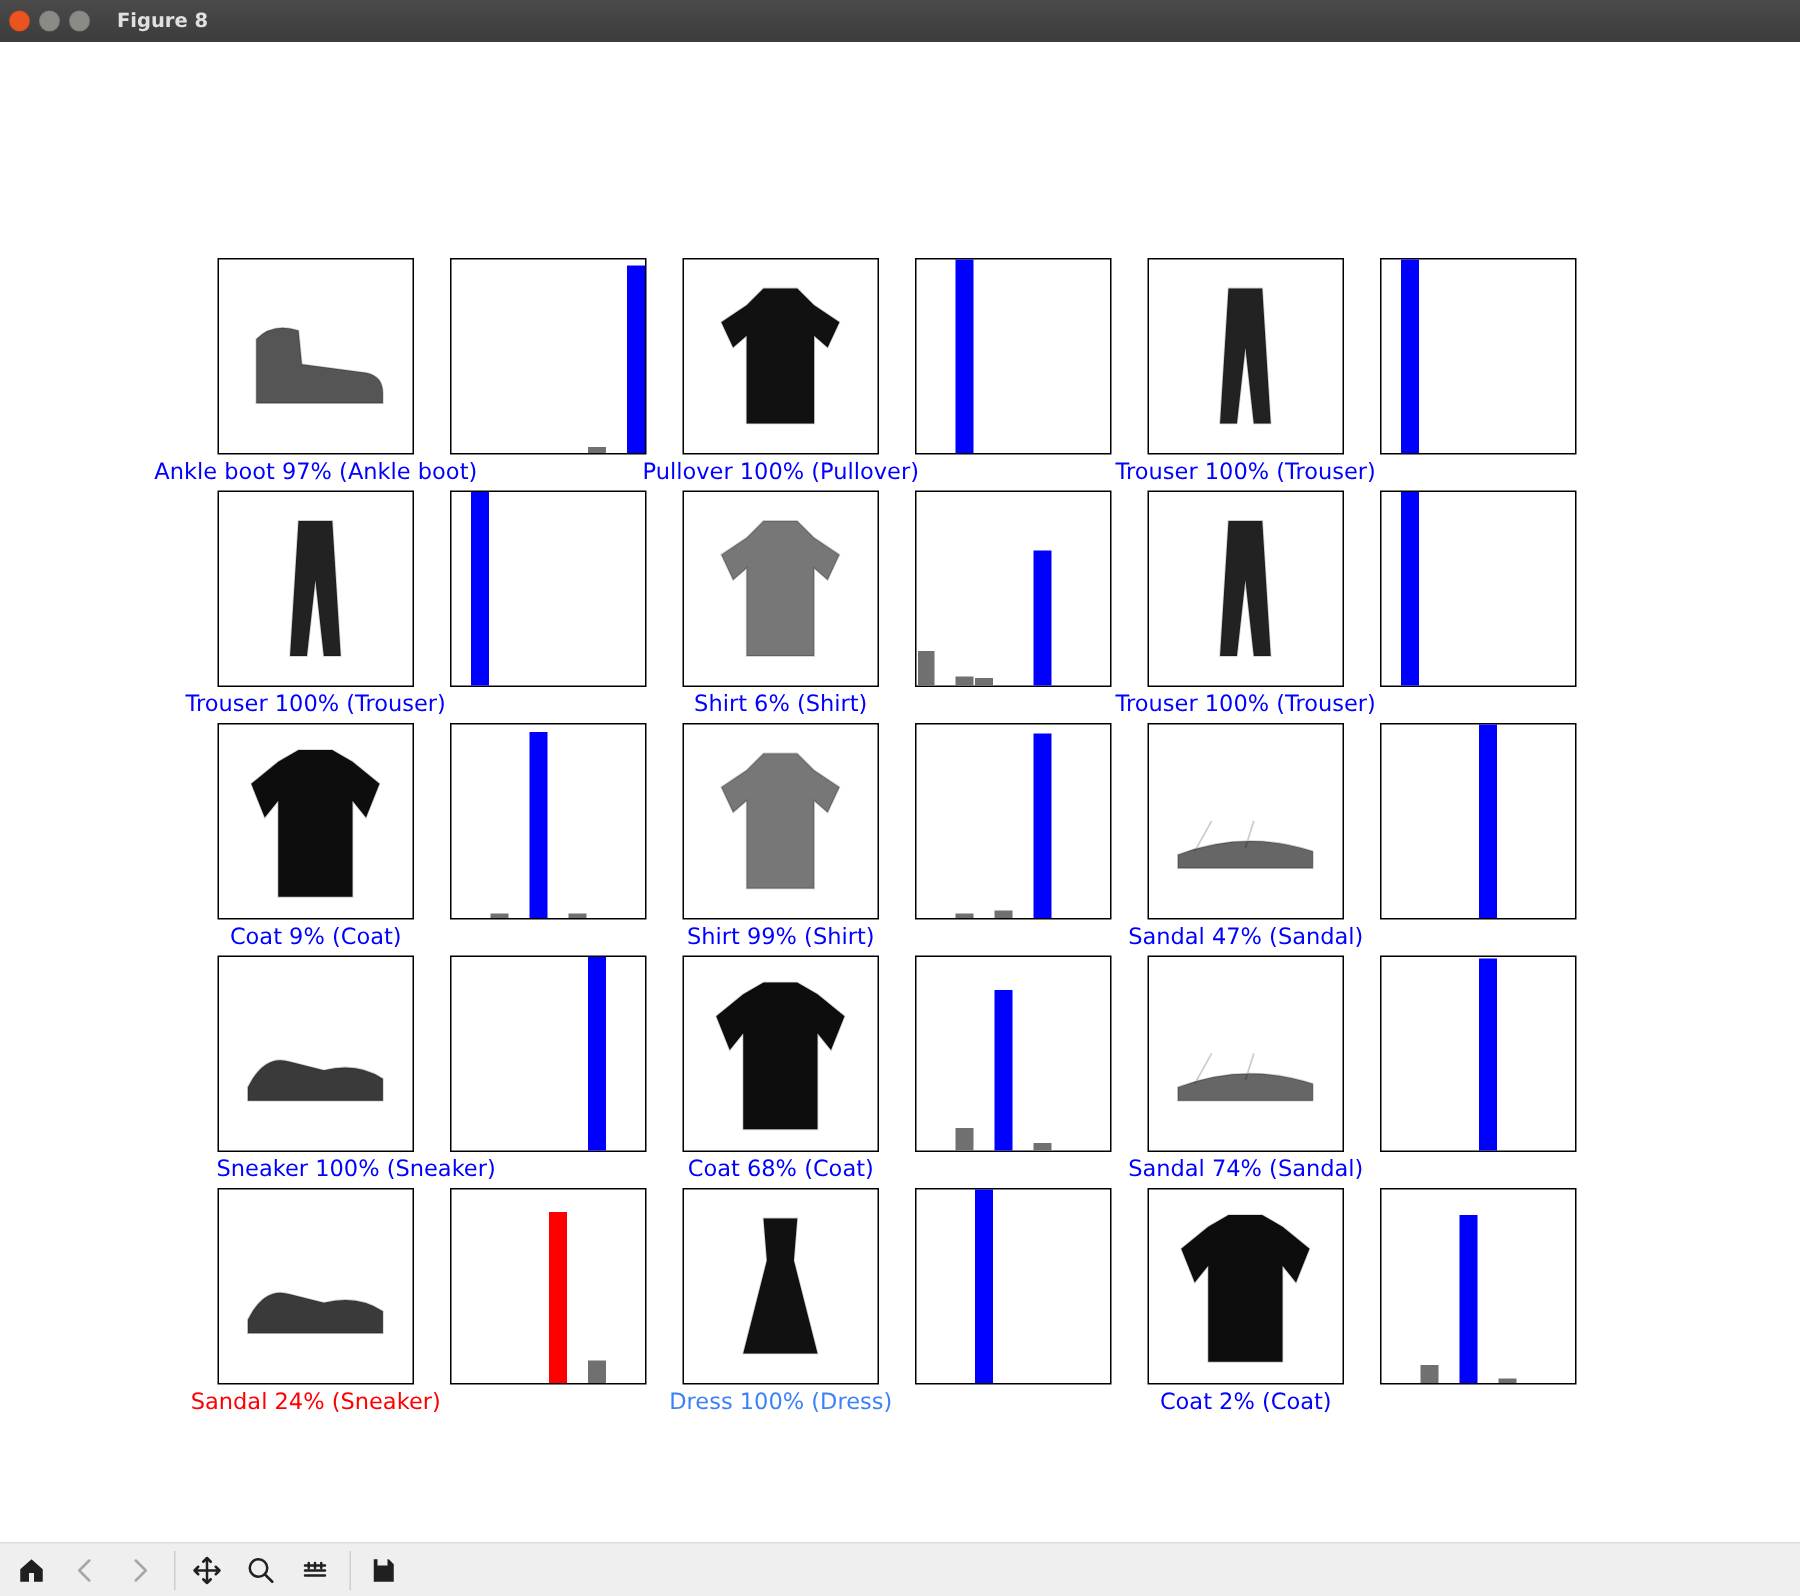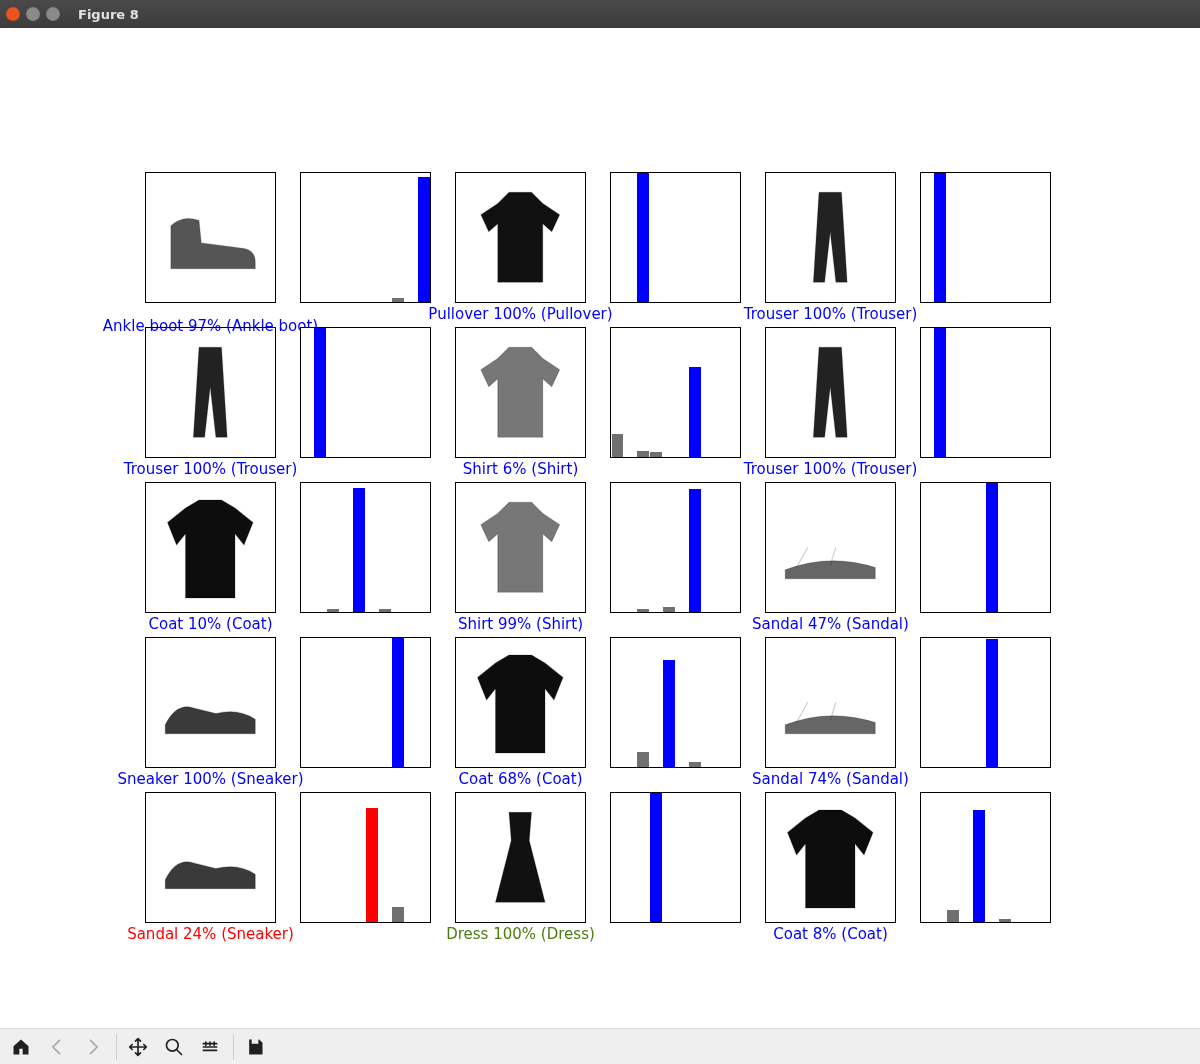--- a/index.html
+++ b/index.html
@@ -147,21 +147,21 @@
           <div class="bar" data-interactable="false" style="height: 0%; background: rgb(112, 112, 112);"></div>
           <div class="bar" data-interactable="false" style="height: 0%; background: rgb(112, 112, 112);"></div>
           <div class="bar" data-interactable="false" style="height: 0%; background: rgb(112, 112, 112);"></div>
           <div class="bar" data-interactable="false" style="height: 0%; background: rgb(112, 112, 112);"></div>
           <div class="bar" data-interactable="false" style="height: 0%; background: rgb(112, 112, 112);"></div>
           <div class="bar" data-interactable="false" style="height: 3%; background: rgb(112, 112, 112);"></div>
           <div class="bar" data-interactable="false" style="height: 0%; background: rgb(112, 112, 112);"></div>
           <div class="bar" data-interactable="false" style="height: 97%; background: rgb(0, 0, 255);"></div>
         </div>
       </div>
-      <div class="caption" data-interactable="false" style="left: 90.5px; width: 240px; top: 289px; color: rgb(0, 0, 255);">Ankle boot 97% (Ankle boot)</div>
+      <div class="caption" data-interactable="false" style="left: 90.5px; width: 240px; top: 277px; color: rgb(0, 0, 255);">Ankle boot 97% (Ankle boot)</div>
       <div class="cell-img" data-interactable="false" style="left: 455px; top: 144px; width: 131px; height: 131px;">
         <div class="fake-img" data-interactable="false">
           <svg viewBox="0 0 100 100" class="glyph">
             <path d="M30 20 L40 10 L60 10 L70 20 L85 30 L78 45 L70 38 L70 90 L30 90 L30 38 L22 45 L15 30 Z" fill="#111" stroke="#000" stroke-width="1" stroke-opacity="0.2"></path>
           </svg>
         </div>
       </div>
       <div class="cell-bar" data-interactable="false" style="left: 610px; top: 144px; width: 131px; height: 131px;">
         <div class="bar-inner" style="top: 0px;">
           <div class="bar" data-interactable="false" style="height: 0%; background: rgb(112, 112, 112);"></div>
@@ -279,21 +279,21 @@
           <div class="bar" data-interactable="false" style="height: 2%; background: rgb(112, 112, 112);"></div>
           <div class="bar" data-interactable="false" style="height: 0%; background: rgb(112, 112, 112);"></div>
           <div class="bar" data-interactable="false" style="height: 96%; background: rgb(0, 0, 255);"></div>
           <div class="bar" data-interactable="false" style="height: 0%; background: rgb(112, 112, 112);"></div>
           <div class="bar" data-interactable="false" style="height: 2%; background: rgb(112, 112, 112);"></div>
           <div class="bar" data-interactable="false" style="height: 0%; background: rgb(112, 112, 112);"></div>
           <div class="bar" data-interactable="false" style="height: 0%; background: rgb(112, 112, 112);"></div>
           <div class="bar" data-interactable="false" style="height: 0%; background: rgb(112, 112, 112);"></div>
         </div>
       </div>
-      <div class="caption" data-interactable="false" style="left: 90.5px; width: 240px; top: 587px; color: rgb(0, 0, 255);">Coat 10% (Coat)</div>
+      <div class="caption" data-interactable="false" style="left: 90.5px; width: 240px; top: 587px; color: rgb(0, 0, 255);">Coat 9% (Coat)</div>
       <div class="cell-img" data-interactable="false" style="left: 455px; top: 454px; width: 131px; height: 131px;">
         <div class="fake-img" data-interactable="false">
           <svg viewBox="0 0 100 100" class="glyph">
             <path d="M30 20 L40 10 L60 10 L70 20 L85 30 L78 45 L70 38 L70 90 L30 90 L30 38 L22 45 L15 30 Z" fill="#777" stroke="#000" stroke-width="1" stroke-opacity="0.2"></path>
           </svg>
         </div>
       </div>
       <div class="cell-bar" data-interactable="false" style="left: 610px; top: 454px; width: 131px; height: 131px;">
         <div class="bar-inner" style="top: 0px;">
           <div class="bar" data-interactable="false" style="height: 0%; background: rgb(112, 112, 112);"></div>
@@ -345,21 +345,21 @@
           <div class="bar" data-interactable="false" style="height: 0%; background: rgb(112, 112, 112);"></div>
           <div class="bar" data-interactable="false" style="height: 0%; background: rgb(112, 112, 112);"></div>
           <div class="bar" data-interactable="false" style="height: 0%; background: rgb(112, 112, 112);"></div>
           <div class="bar" data-interactable="false" style="height: 0%; background: rgb(112, 112, 112);"></div>
           <div class="bar" data-interactable="false" style="height: 0%; background: rgb(112, 112, 112);"></div>
           <div class="bar" data-interactable="false" style="height: 100%; background: rgb(0, 0, 255);"></div>
           <div class="bar" data-interactable="false" style="height: 0%; background: rgb(112, 112, 112);"></div>
           <div class="bar" data-interactable="false" style="height: 0%; background: rgb(112, 112, 112);"></div>
         </div>
       </div>
-      <div class="caption" data-interactable="false" style="left: 90.5px; width: 240px; top: 742px; color: rgb(0, 0, 255);">Sneaker 100% (Sneaker)</div>
+      <div class="caption" data-interactable="false" style="left: 90.5px; width: 240px; top: 742px; color: rgb(0, 0, 255); text-align: right;">Sneaker 100% (Sneaker)</div>
       <div class="cell-img" data-interactable="false" style="left: 455px; top: 609px; width: 131px; height: 131px;">
         <div class="fake-img" data-interactable="false">
           <svg viewBox="0 0 100 100" class="glyph">
             <path d="M28 15 L40 8 L60 8 L72 15 L88 28 L80 48 L72 38 L72 95 L28 95 L28 38 L20 48 L12 28 Z" fill="#0d0d0d" stroke="#000" stroke-width="1" stroke-opacity="0.2"></path>
           </svg>
         </div>
       </div>
       <div class="cell-bar" data-interactable="false" style="left: 610px; top: 609px; width: 131px; height: 131px;">
         <div class="bar-inner" style="top: 0px;">
           <div class="bar" data-interactable="false" style="height: 0%; background: rgb(112, 112, 112);"></div>
@@ -433,21 +433,21 @@
           <div class="bar" data-interactable="false" style="height: 0%; background: rgb(112, 112, 112);"></div>
           <div class="bar" data-interactable="false" style="height: 100%; background: rgb(0, 0, 255);"></div>
           <div class="bar" data-interactable="false" style="height: 0%; background: rgb(112, 112, 112);"></div>
           <div class="bar" data-interactable="false" style="height: 0%; background: rgb(112, 112, 112);"></div>
           <div class="bar" data-interactable="false" style="height: 0%; background: rgb(112, 112, 112);"></div>
           <div class="bar" data-interactable="false" style="height: 0%; background: rgb(112, 112, 112);"></div>
           <div class="bar" data-interactable="false" style="height: 0%; background: rgb(112, 112, 112);"></div>
           <div class="bar" data-interactable="false" style="height: 0%; background: rgb(112, 112, 112);"></div>
         </div>
       </div>
-      <div class="caption" data-interactable="false" style="left: 400.5px; width: 240px; top: 897px; color: #4d7c0f; text-align: center;">Dress 100% (Dress)</div>
+      <div class="caption" data-interactable="false" style="left: 400.5px; width: 240px; top: 897px; color: #3b82f6; text-align: center;">Dress 100% (Dress)</div>
       <div class="cell-img" data-interactable="false" style="left: 765px; top: 764px; width: 131px; height: 131px;">
         <div class="fake-img" data-interactable="false">
           <svg viewBox="0 0 100 100" class="glyph">
             <path d="M28 15 L40 8 L60 8 L72 15 L88 28 L80 48 L72 38 L72 95 L28 95 L28 38 L20 48 L12 28 Z" fill="#0d0d0d" stroke="#000" stroke-width="1" stroke-opacity="0.2"></path>
           </svg>
         </div>
       </div>
       <div class="cell-bar" data-interactable="false" style="left: 920px; top: 764px; width: 131px; height: 131px;">
         <div class="bar-inner" style="top: 0px;">
           <div class="bar" data-interactable="false" style="height: 0%; background: rgb(112, 112, 112);"></div>
@@ -455,21 +455,21 @@
           <div class="bar" data-interactable="false" style="height: 9%; background: rgb(112, 112, 112);"></div>
           <div class="bar" data-interactable="false" style="height: 0%; background: rgb(112, 112, 112);"></div>
           <div class="bar" data-interactable="false" style="height: 87%; background: rgb(0, 0, 255);"></div>
           <div class="bar" data-interactable="false" style="height: 0%; background: rgb(112, 112, 112);"></div>
           <div class="bar" data-interactable="false" style="height: 2%; background: rgb(112, 112, 112);"></div>
           <div class="bar" data-interactable="false" style="height: 0%; background: rgb(112, 112, 112);"></div>
           <div class="bar" data-interactable="false" style="height: 0%; background: rgb(112, 112, 112);"></div>
           <div class="bar" data-interactable="false" style="height: 0%; background: rgb(112, 112, 112);"></div>
         </div>
       </div>
-      <div class="caption" data-interactable="false" style="left: 710.5px; width: 240px; top: 897px; color: rgb(0, 0, 255);">Coat 8% (Coat)</div>
+      <div class="caption" data-interactable="false" style="left: 710.5px; width: 240px; top: 897px; color: rgb(0, 0, 255);">Coat 2% (Coat)</div>
     </div>
 </div>
 
 <div class="toolbar" id="toolbar" data-interactable="false">
     <div class="tb-btn" data-interactable="true" title="Reset original view">
       <svg viewBox="0 0 24 24" data-interactable="false">
         <path d="M3 11 L12 3 L21 11 L21 21 L14 21 L14 14 L10 14 L10 21 L3 21 Z" fill="#202020" stroke="none" stroke-width="2" stroke-linejoin="round" stroke-linecap="round"></path>
       </svg>
     </div>
     <div class="tb-btn disabled" data-interactable="false" title="Back to previous view">

